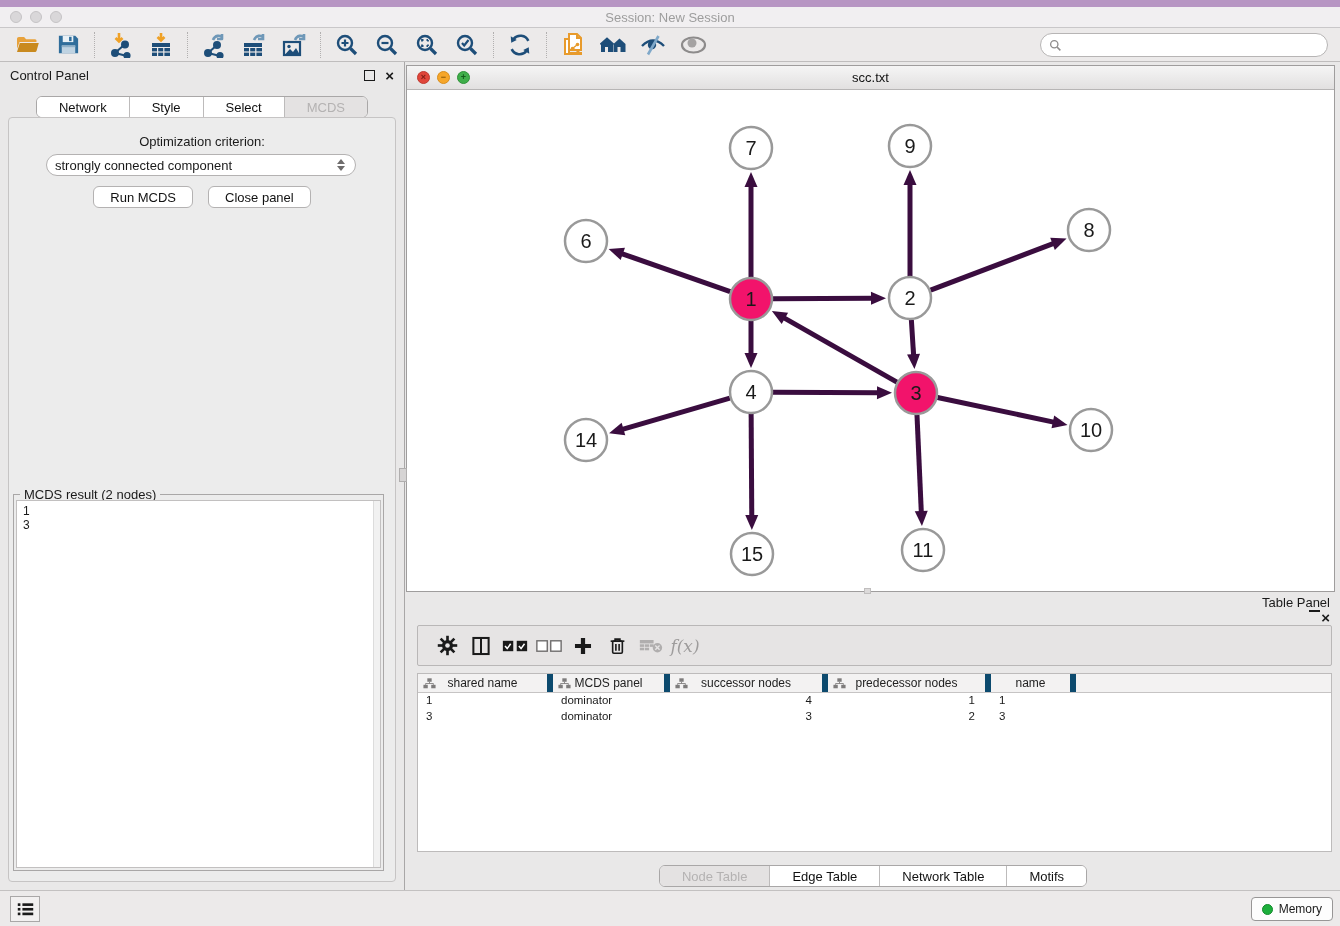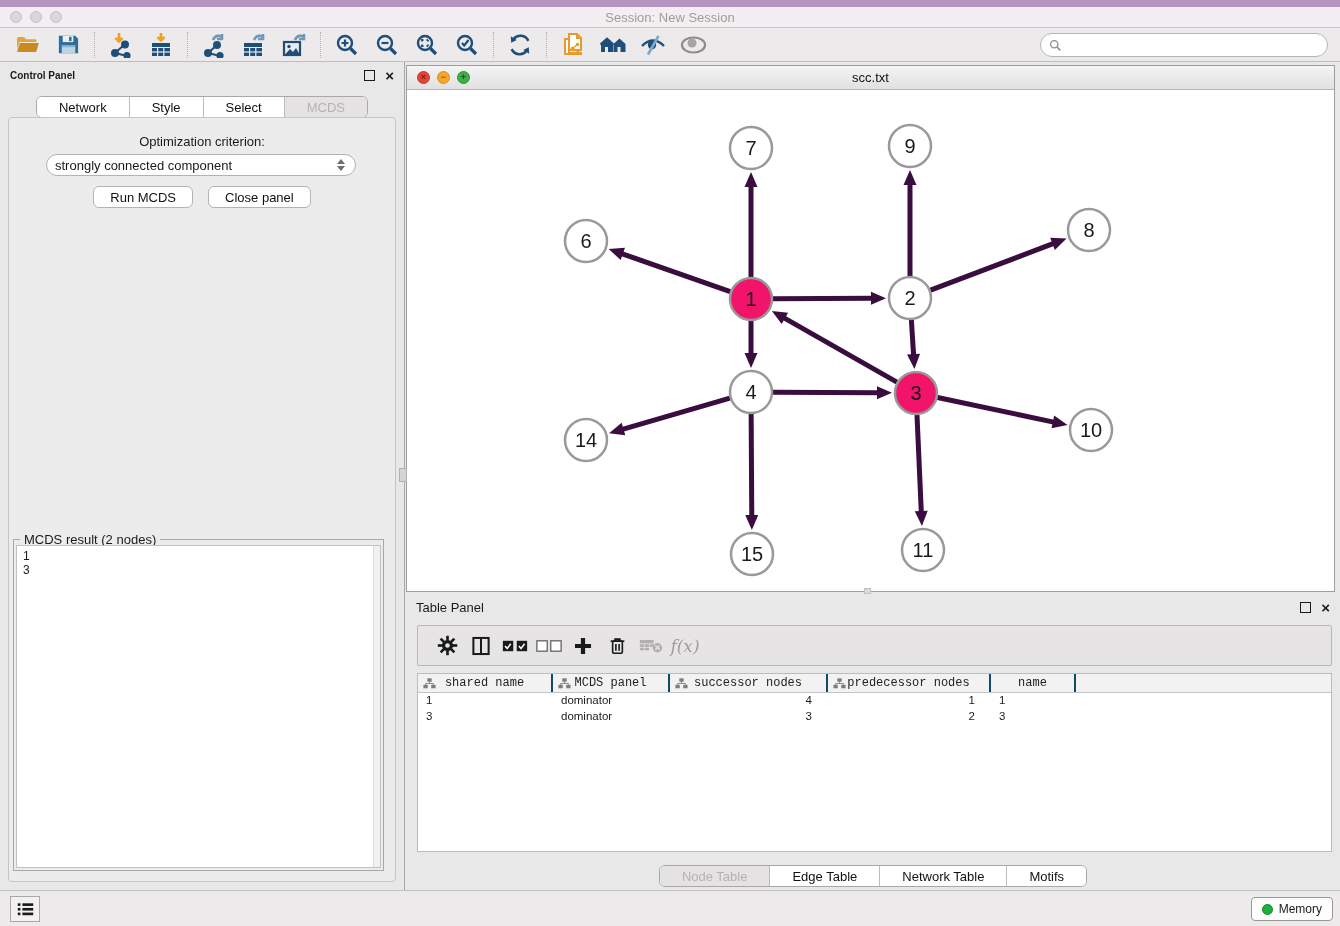--- a/index.html
+++ b/index.html
@@ -18,64 +18,64 @@
   .toolbar { position:absolute; left:0; top:28px; width:1340px; height:34px; background:#eceaea; border-bottom:1px solid #bfbdbd; display:flex; align-items:center; padding-left:8px; }
   .tbico { width:30px; height:28px; display:flex; align-items:center; justify-content:center; margin:0 5px; cursor:default; }
   .tbsep { width:1px; height:26px; margin:0 6px; border-left:1px dotted #b2b0b0; }
   .searchbox { position:absolute; right:12px; top:5px; width:288px; height:24px; background:#fff; border:1px solid #b7b5b5; border-radius:13px; display:flex; align-items:center; padding-left:8px; }
   .searchbox input { border:none; outline:none; flex:1; font-size:12px; font-family:"Liberation Sans",sans-serif; background:transparent; height:20px; }
   .mag { width:13px; height:13px; margin-right:4px; }
 
   
   .control-panel { position:absolute; left:0; top:62px; width:405px; height:828px; background:#e9e8e8; border-right:1px solid #a9a7a7; }
   .panel-head { height:26px; display:flex; align-items:center; padding:0 10px; }
-  .panel-head .ptitle { flex:1; font-size:10px; color:#1a1a1a;font-weight:bold; }
+  .panel-head .ptitle { flex:1; font-size:13px; color:#1a1a1a; }
   .float-ico { width:11px; height:11px; border:1.5px solid #1a1a1a; margin-right:10px; }
   .close-ico { font-size:15px; font-weight:bold; color:#1a1a1a; line-height:11px; }
   .ctab-row { position:absolute; left:0; right:0; top:34px; display:flex; justify-content:center; }
   .seg-group { display:flex; border:1px solid #a9a7a7; border-radius:6px; overflow:hidden; background:#fff; height:22px; }
   .seg { padding:0 22px; display:flex; align-items:center; font-size:13px; background:#fff; border-left:1px solid #bdbbbb; color:#111; }
   .seg:first-child { border-left:none; }
   .seg.selected { background:#e4e2e2; color:#b4b2b2; }
   .ctab-content { position:absolute; left:8px; right:8px; top:55px; bottom:8px; background:#ececec; border:1px solid #c6c4c4; border-radius:4px; }
   .opt-label { text-align:center; margin-top:16px; font-size:13px; }
   .combo { position:absolute; left:37px; top:36px; width:310px; height:22px; background:#fff; border:1px solid #b4b2b2; border-radius:11px; display:flex; align-items:center; padding:0 8px; font-size:13px; }
   .combo .cval { flex:1; }
   .stepper { display:flex; flex-direction:column; align-items:center; gap:2px; margin-right:2px; }
   .stepper .up { width:0; height:0; border-left:4px solid transparent; border-right:4px solid transparent; border-bottom:5px solid #6e6c6c; }
   .stepper .down { width:0; height:0; border-left:4px solid transparent; border-right:4px solid transparent; border-top:5px solid #6e6c6c; }
   .btn-row { position:absolute; left:0; right:0; top:68px; display:flex; justify-content:center; gap:15px; }
   .pbtn { height:22px; padding:0 16px; background:#fff; border:1px solid #b4b2b2; border-radius:6px; font-size:13px; display:flex; align-items:center; color:#111; }
-  .groupbox { position:absolute; left:4px; right:11px; top:376px; bottom:10px; border:1px solid #a9a7a7;margin-top:45px; }
+  .groupbox { position:absolute; left:4px; right:11px; top:376px; bottom:10px; border:1px solid #a9a7a7; }
   .groupbox .glabel { position:absolute; top:-8px; left:6px; background:#ececec; padding:0 4px; font-size:13px; }
   .groupbox .gtext { position:absolute; left:2px; right:2px; top:5px; bottom:2px; background:#fff; border:1px solid #c2c0c0; font-size:12px; padding:3px 6px; white-space:pre; overflow:hidden; }
   .groupbox .gscroll { position:absolute; right:3px; top:6px; bottom:3px; width:7px; background:#f1f1f1; border-left:1px solid #dcdcdc; }
 
   
   .netwin { position:absolute; left:406px; top:65px; width:929px; height:527px; background:#fff; border:1px solid #9f9d9d; }
   .netwin .ntitle { height:24px; background:linear-gradient(#f5f5f5,#e2e0e0); border-bottom:1px solid #b7b5b5; position:relative; display:flex; align-items:center; }
   .traffic { width:13px; height:13px; border-radius:50%; margin-right:7px; display:flex; align-items:center; justify-content:center; font-size:9px; font-weight:bold; line-height:1; }
   .t-red { background:#e0453a; border:1px solid #c03a31; color:#7d1d16; }
   .t-yel { background:#f6a62a; border:1px solid #d98e1d; color:#8a5a0a; }
   .t-grn { background:#3fae4a; border:1px solid #2f9239; color:#125c1a; }
   .nt-text { position:absolute; left:0; right:0; text-align:center; font-size:13px; color:#111; }
   .canvas { position:absolute; left:0; top:25px; width:927px; height:500px; background:#fff; }
   .split-handle { position:absolute; left:399px; top:468px; width:8px; height:14px; background:#d6d4d4; border:1px solid #b0aeae; }
   .resize-dot { position:absolute; left:864px; top:588px; width:7px; height:6px; background:#dcdada; border:1px solid #c0bebe; }
 
   
   .table-panel { position:absolute; left:406px; top:595px; width:934px; height:295px; background:#e9e8e8; }
-  .tp-head { height:24px; display:flex; align-items:center; padding:0 10px; }
+  .tp-head { height:24px; display:flex; align-items:flex-end; padding:0 10px;flex-direction:column; }
   .tp-head .ptitle { flex:1; }
   .tp-toolbar { position:absolute; left:11px; right:8px; top:30px; height:41px; border:1px solid #b9b7b7; border-radius:2px; background:#e6e4e4; display:flex; align-items:center; padding-left:12px; }
   .tpico { width:34px; height:30px; display:flex; align-items:center; justify-content:center; }
   .fx { font-family:"DejaVu Serif", serif; font-style:italic; font-size:17px; color:#9e9c9c; }
   .grid-table { position:absolute; left:11px; right:8px; top:78px; bottom:38px; background:#fff; border:1px solid #bdbbbb; overflow:hidden; }
   .thead { display:flex; height:19px; background:#f3f2f2; border-bottom:1px solid #c6c4c4; }
-  .th { display:flex; align-items:center; justify-content:center; position:relative; border-right:2px solid #0c4a6e; font-size:12px; color:#222;font-family:Liberation Mono, monospace; }
+  .th { display:flex; align-items:center; justify-content:center; position:relative; border-right:6px solid #0c4a6e; font-size:12px; color:#222; }
   .th .treeico { position:absolute; left:5px; top:3px; }
   .tr { display:flex; height:16px; font-size:11.5px; }
   .td { padding:1px 8px 0 8px; overflow:hidden; white-space:nowrap; }
   .td.right { text-align:right; padding-right:16px; }
   .tp-tabs { position:absolute; left:0; right:0; bottom:3px; display:flex; justify-content:center; }
 
   
   .statusbar { position:absolute; left:0; top:890px; width:1340px; height:36px; background:#eceaea; border-top:1px solid #c3c1c1; }
   .listbtn { position:absolute; left:10px; top:5px; width:30px; height:26px; background:#f2f0f0; border:1px solid #a9a7a7; display:flex; align-items:center; justify-content:center; }
   .membtn { position:absolute; right:7px; top:6px; height:24px; padding:0 10px; background:#fdfdfd; border:1px solid #989696; border-radius:4px; display:flex; align-items:center; gap:6px; font-size:12px; }

